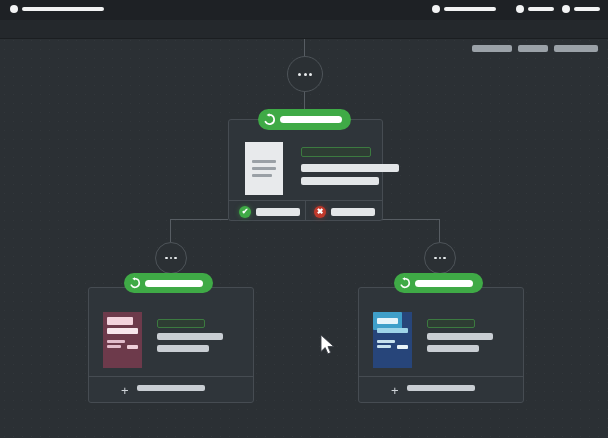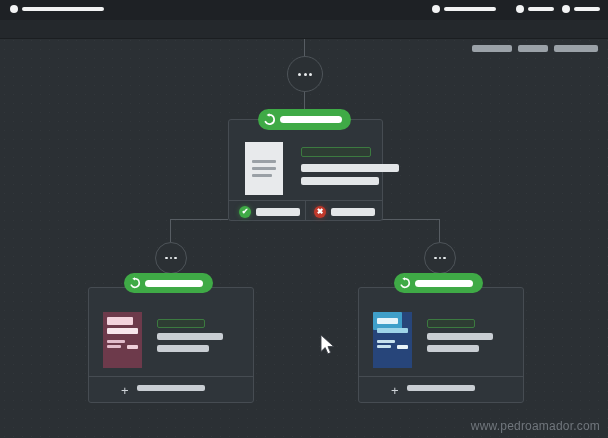--- a/index.html
+++ b/index.html
@@ -355,15 +355,14 @@
     </span>
     <span class="pill-bar" style="width:58px;"></span>
   </div>
 
   <div class="cursor" style="left:320px; top:334px;">
     <svg width="16" height="22" viewBox="0 0 16 22" aria-hidden="true">
       <path d="M1 1 L1 17.5 L5.2 13.6 L7.9 19.8 L10.6 18.6 L8 12.6 L13.6 12.4 Z" fill="#ffffff" stroke="#3b4046" stroke-width="0.9" stroke-linejoin="round"></path>
     </svg>
   </div>
 
-  <div class="watermark">www.pedroamador.com</div>
 
 </div>
 
 </body></html>

